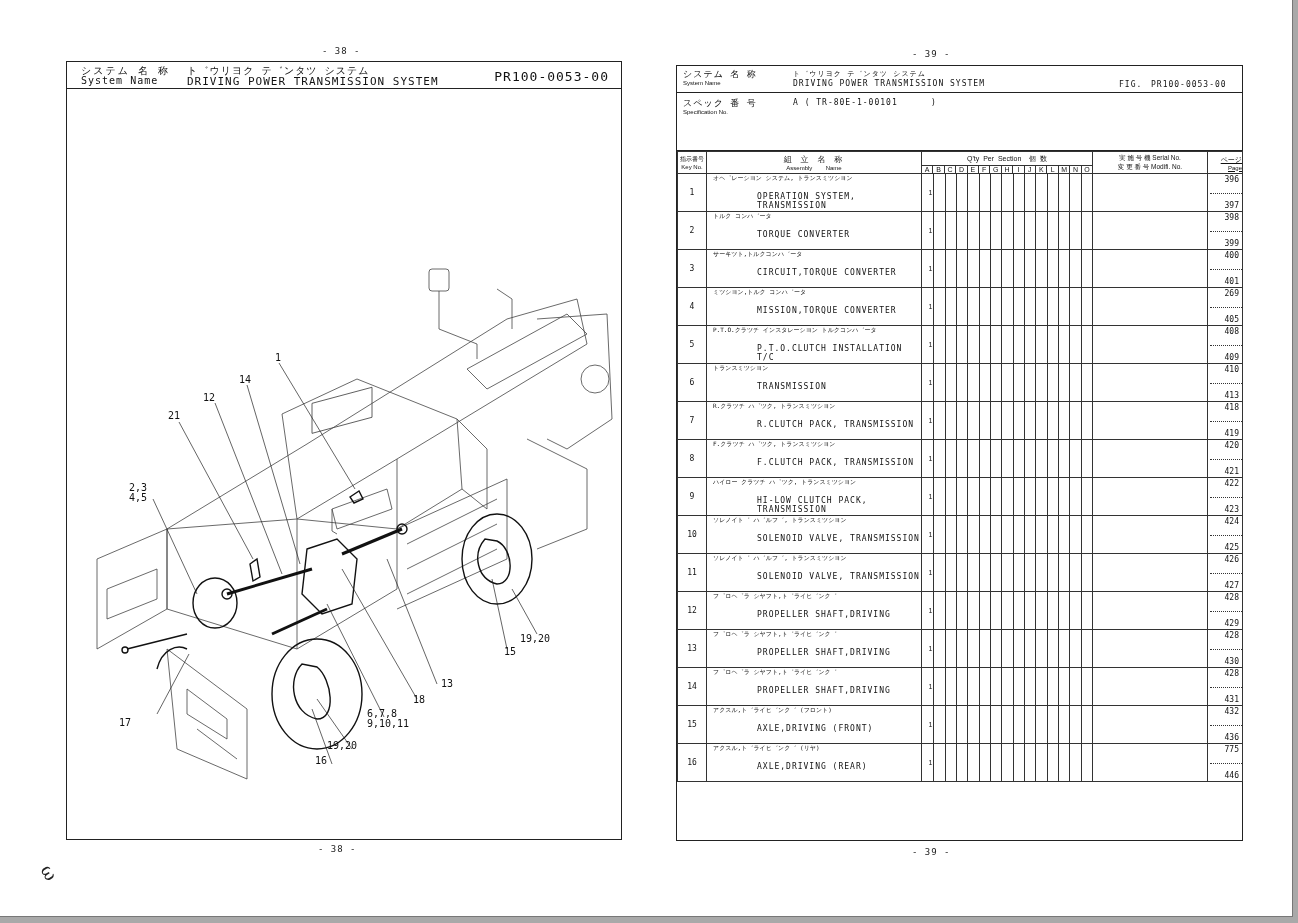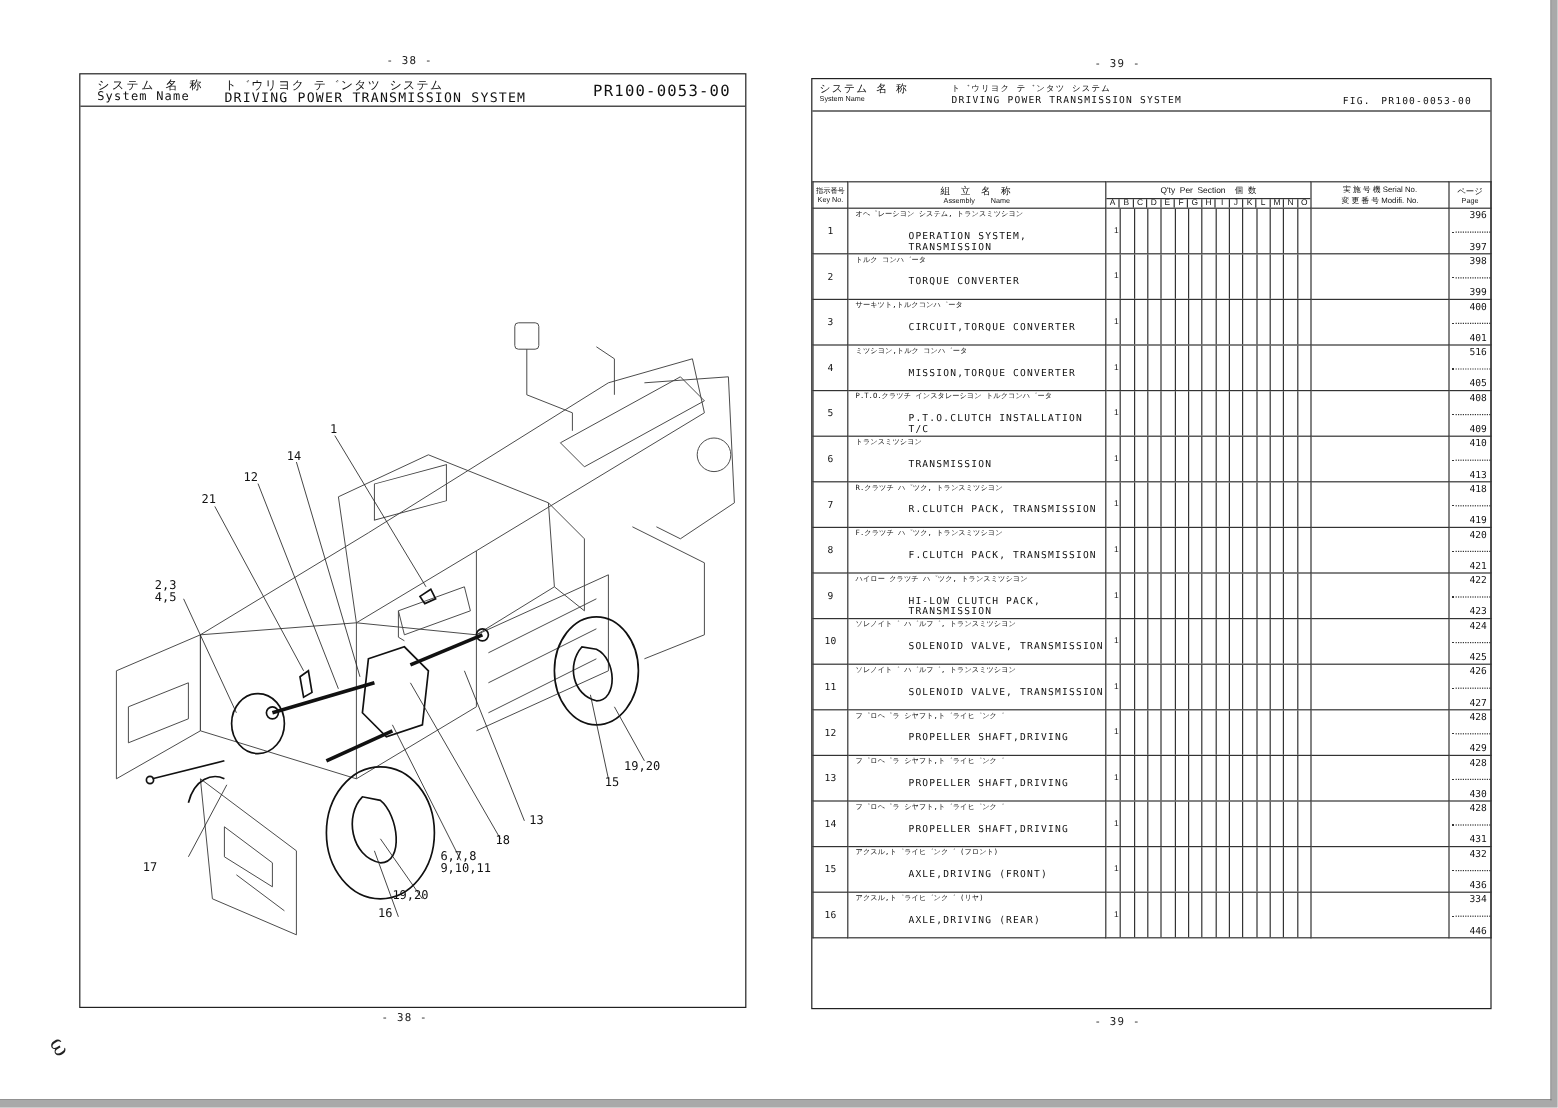--- a/index.html
+++ b/index.html
@@ -166,20 +166,26 @@
 
   <div class="rbox">
     <div class="rh1">
       <div class="sm-jp" style="left:6px; top:2px;">システム 名 称</div>
       <div class="sm-en" style="left:6px; top:14px;">System Name</div>
       <div class="mono9" style="left:116px; top:3px; font-size:7px;">ト゛ウリヨク テ゛ンタツ システム</div>
       <div class="mono9" style="left:116px; top:13px;">DRIVING POWER TRANSMISSION SYSTEM</div>
       <div class="mono9" style="left:442px; top:14px;">FIG.</div>
       <div class="mono9" style="left:474px; top:14px;">PR100-0053-00</div>
     </div>
+    <div class="rh2">
+      <div class="sm-jp" style="left:6px; top:4px;">スペック 番 号</div>
+      <div class="sm-en" style="left:6px; top:16px;">Specification No.</div>
+      <div class="mono9" style="left:116px; top:5px;">A ( TR-80E-1-00101</div>
+      <div class="mono9" style="left:254px; top:5px;">)</div>
+    </div>
 
     <table class="parts">
       <colgroup>
         <col style="width:29px">
           <col style="width:215px">
           <col style="width:171px">
           <col style="width:115px">
           <col style="width:35px">
       </colgroup>
       <thead>
@@ -209,21 +215,21 @@
               <span>L</span>
               <span>M</span>
               <span>N</span>
               <span>O</span>
             </div>
           </th>
           <th style="text-align:center;">
             <div class="th-en" style="font-size:6.5px;">実 施 号 機  Serial No.</div>
             <div class="th-en" style="font-size:6.5px;">変 更 番 号  Modifi. No.</div>
           </th>
-          <th style="text-align:center;">
+          <th style="text-align:right;text-decoration:underline;">
             <div class="th-jp" style="font-size:7px;letter-spacing:0;">ページ</div>
             <div class="th-en">Page</div>
           </th>
         </tr>
       </thead>
       <tbody id="rows-body">
   <tr>
     <td class="key">1</td>
     <td class="name">
       <span class="k">オヘ゜レーシヨン システム, トランスミツシヨン</span>
@@ -342,21 +348,21 @@
                 <span></span>
                 <span></span>
                 <span></span>
                 <span></span>
                 <span></span>
                 <span></span>
       </div>
     </td>
     <td></td>
     <td class="pg">
-      <span class="u">516</span>
+      <span class="u">269</span>
       <span class="dash"></span>
       <span class="l">405</span>
     </td>
   </tr>
 
   <tr>
     <td class="key">5</td>
     <td class="name">
       <span class="k">P.T.O.クラツチ インスタレーシヨン トルクコンハ゛ータ</span>
       <span class="e">P.T.O.CLUTCH INSTALLATION T/C</span>
@@ -738,21 +744,21 @@
                 <span></span>
                 <span></span>
                 <span></span>
                 <span></span>
                 <span></span>
                 <span></span>
       </div>
     </td>
     <td></td>
     <td class="pg">
-      <span class="u">334</span>
+      <span class="u">775</span>
       <span class="dash"></span>
       <span class="l">446</span>
     </td>
   </tr>
 </tbody>
     </table>
 
   </div>
 
   <div class="pnum" style="left:912px; top:847px;">- 39 -</div>

